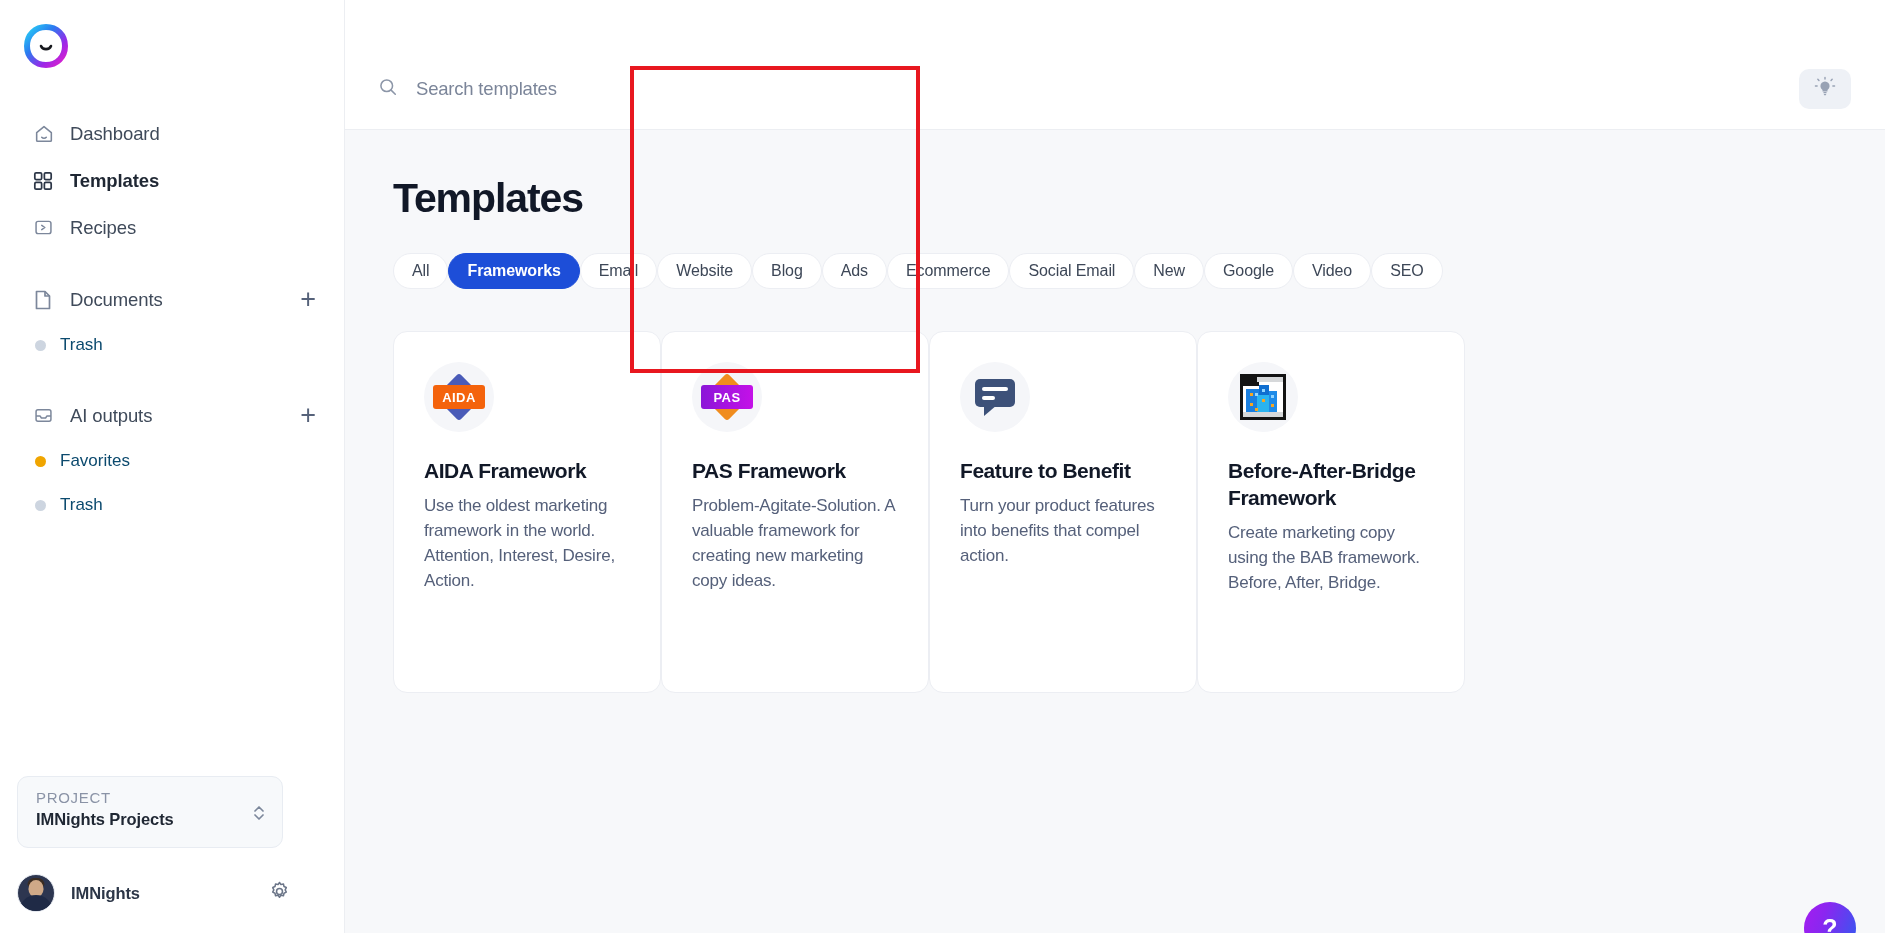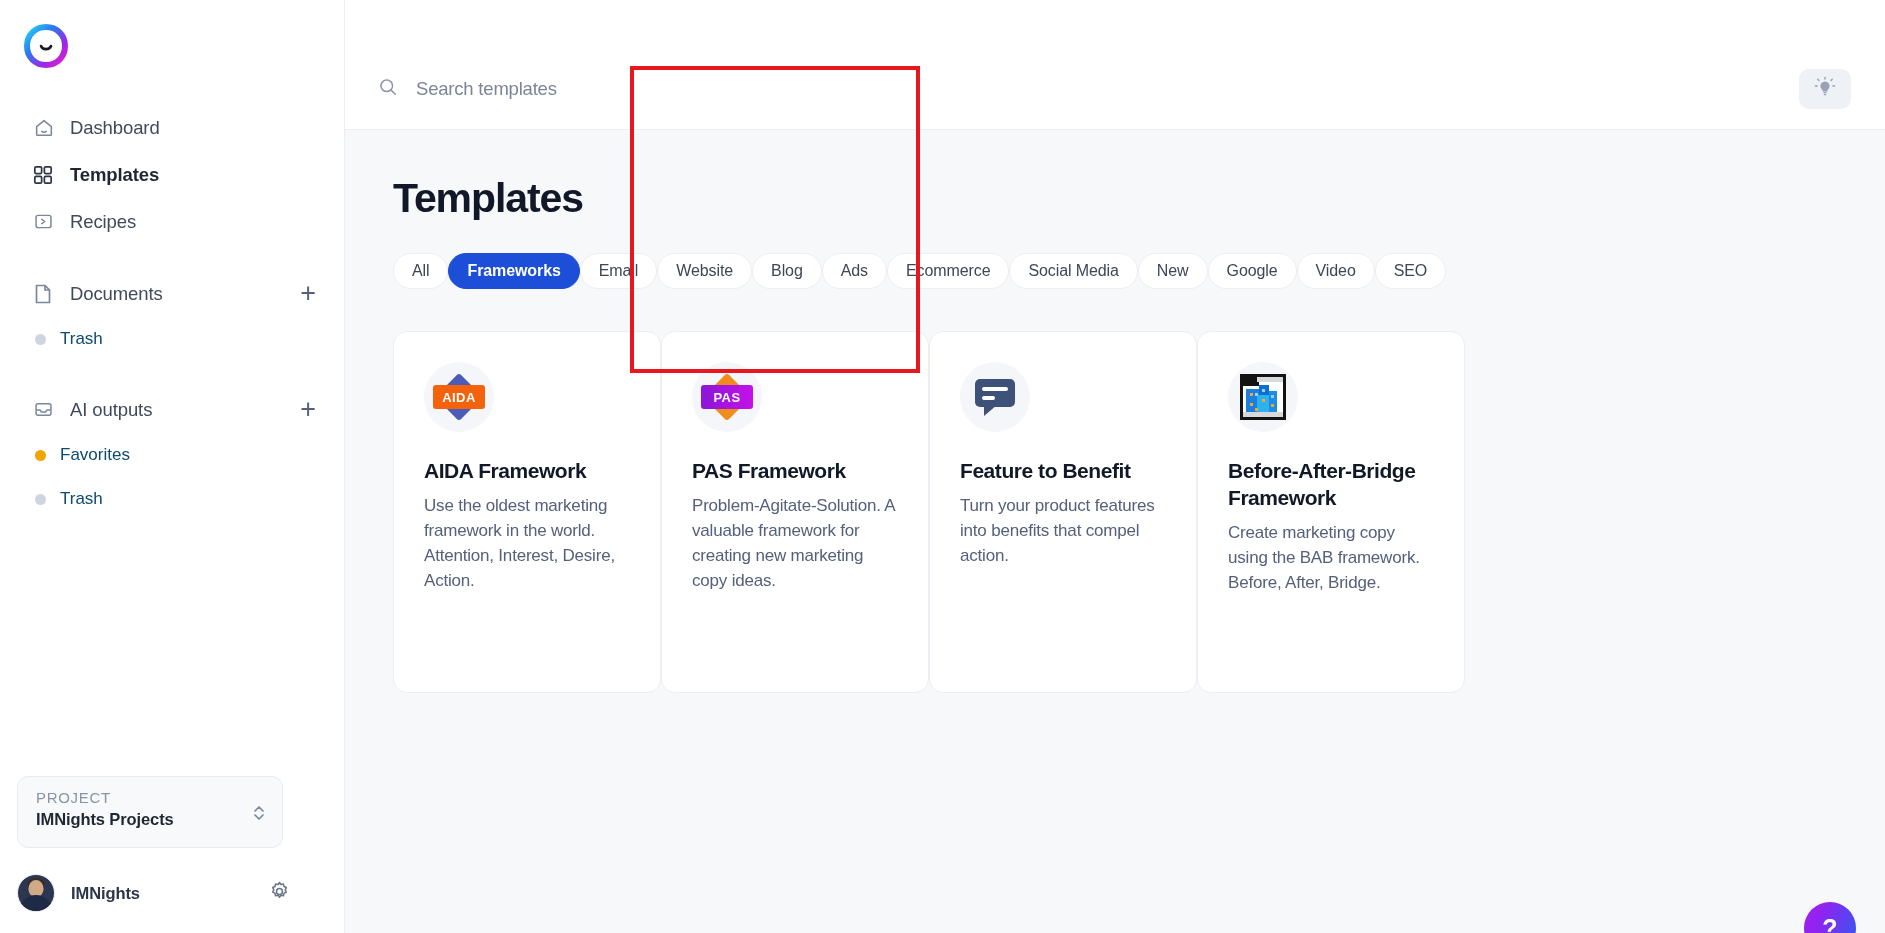--- a/index.html
+++ b/index.html
@@ -16,21 +16,21 @@
 
   
   #sidebar {
     width: 345px; height: 933px;
     background: #ffffff;
     border-right: 1px solid #eceef2;
     position: relative;
     flex: 0 0 345px;
   }
   .logo-wrap { position: absolute; left: 24px; top: 24px; width: 44px; height: 44px; }
-  .nav-main { position: absolute; top: 104px; left: 0; width: 100%; }
+  .nav-main { position: absolute; top: 110px; left: 0; width: 100%; }
   .nav-row {
     display: flex; align-items: center;
     height: 47px;
     padding: 0 28px 0 33px;
     cursor: pointer;
   }
   .nav-row .ico { width: 26px; flex: 0 0 26px; display: flex; align-items: center; justify-content: flex-start; }
   .nav-row .lbl {
     font-size: 18.5px;
     color: #3f4a5a;
@@ -369,21 +369,21 @@
       <h1 id="page-title">Templates</h1>
 
       <div id="chips">
         <div class="chip">All</div>
         <div class="chip active">Frameworks</div>
         <div class="chip">Email</div>
         <div class="chip">Website</div>
         <div class="chip">Blog</div>
         <div class="chip">Ads</div>
         <div class="chip">Ecommerce</div>
-        <div class="chip">Social Media</div>
+        <div class="chip">Social Email</div>
         <div class="chip">New</div>
         <div class="chip">Google</div>
         <div class="chip">Video</div>
         <div class="chip">SEO</div>
       </div>
 
       <div id="cards">
 
         <div class="card">
           <div class="card-ico-bg">

